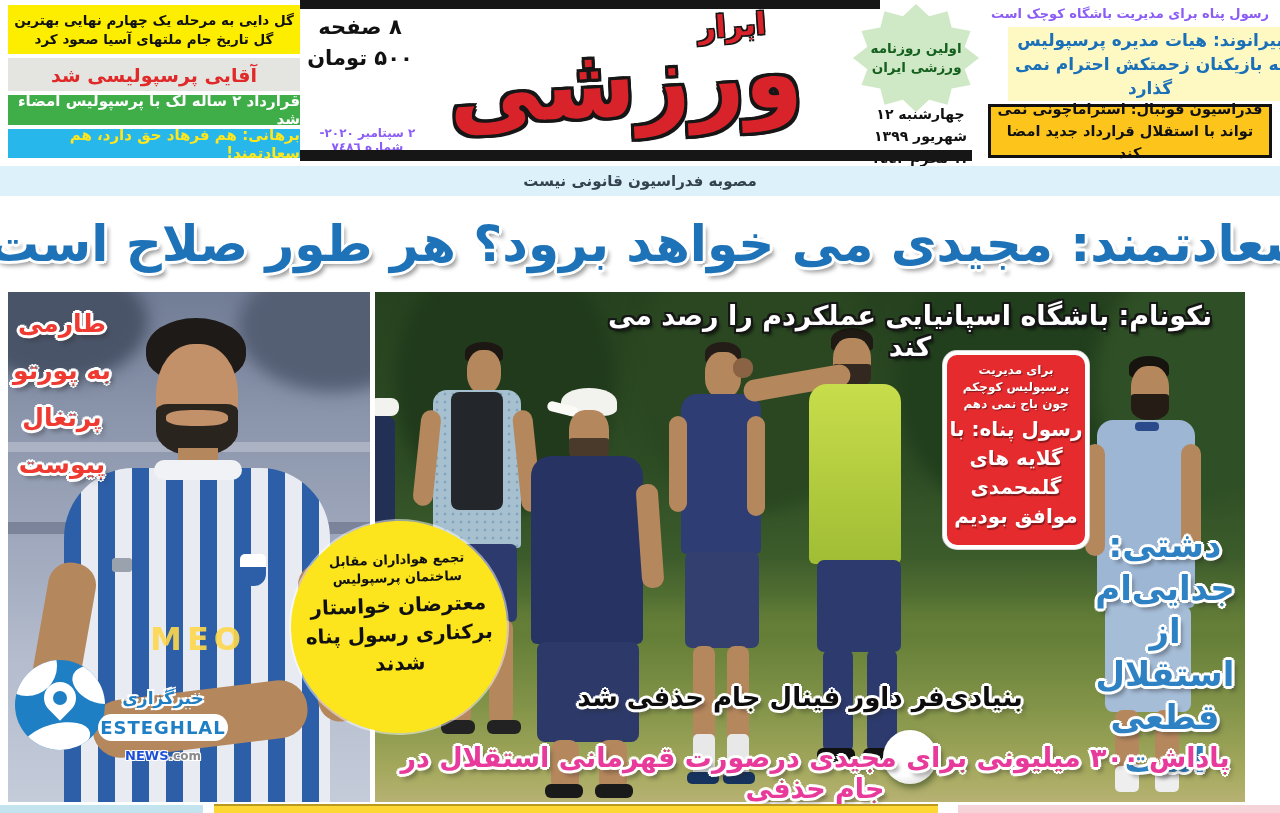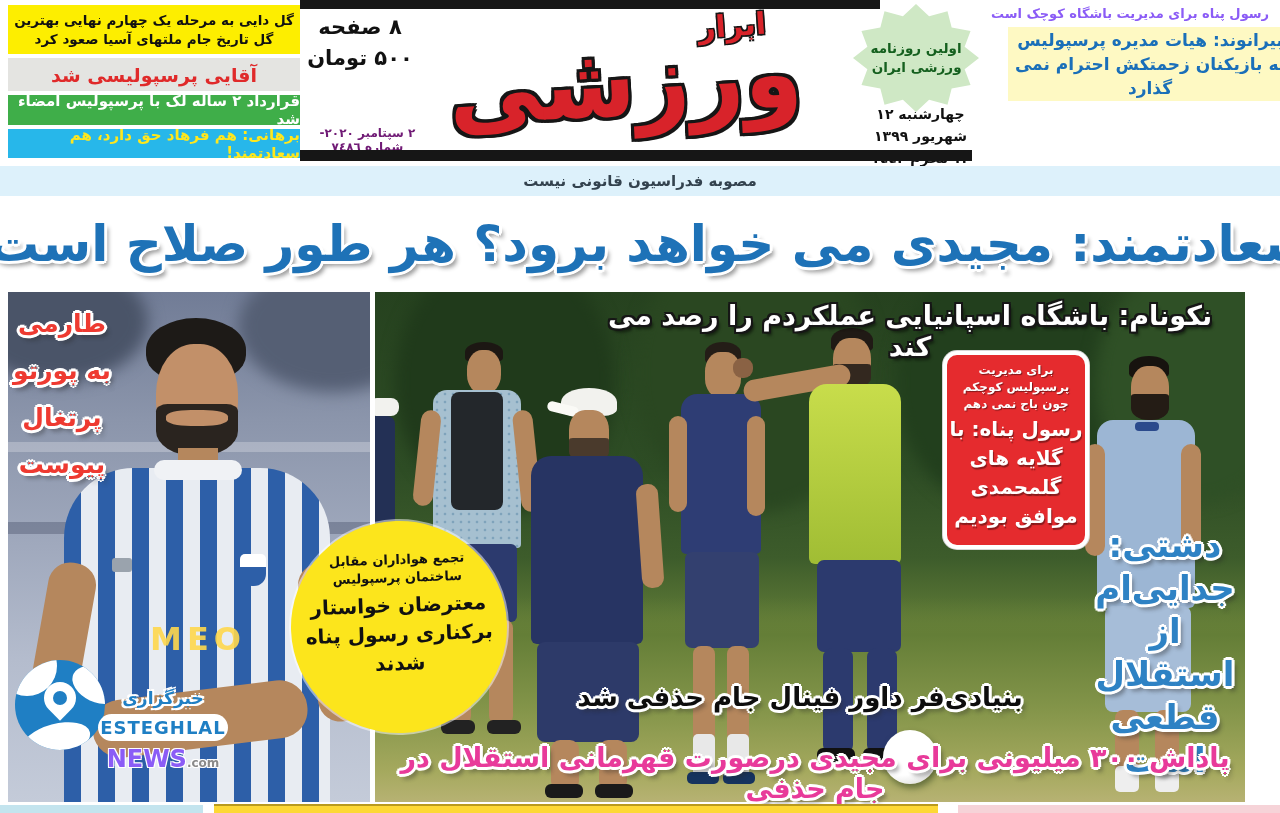--- a/index.html
+++ b/index.html
@@ -17,21 +17,21 @@
   .st-green{top:95px;height:30px;background:#3fae49;color:#fff;font-size:15px;font-weight:bold;}
   .st-cyan{top:129px;height:29px;background:#27b7ea;color:#ffe71c;font-size:15px;font-weight:bold;}
   
   .bar{background:#161616;}
   .pages{left:300px;top:12px;width:120px;color:#111;font-size:21px;font-weight:bold;text-align:center;line-height:31px;}
   .logo-small{left:672px;top:8px;width:120px;color:#d8232a;font-size:30px;font-weight:bold;text-align:center;
     text-shadow:-1.5px -1.5px 0 #161616,1.5px -1.5px 0 #161616,-1.5px 1.5px 0 #161616,1.5px 1.5px 0 #161616;transform:rotate(-4deg);}
   .logo-large{left:430px;top:26px;width:390px;color:#d8232a;font-size:94px;font-weight:bold;text-align:center;line-height:112px;
     text-shadow:-3px -3px 0 #161616,3px -3px 0 #161616,-3px 3px 0 #161616,3px 3px 0 #161616,0 -3px 0 #161616,0 3px 0 #161616,-3px 0 0 #161616,3px 0 0 #161616;
     transform:rotate(-3deg) scaleY(1.04);}
-  .issue-line{left:300px;top:126px;width:135px;font-size:12px;font-weight:bold;color:#701a75;text-align:center;}
+  .issue-line{left:300px;top:126px;width:135px;font-size:12px;font-weight:bold;color:#8b5cf6;text-align:center;}
   .date-lines{left:848px;top:103px;width:145px;font-size:14px;font-weight:bold;color:#111;text-align:center;line-height:22px;}
   .starburst{left:853px;top:4px;width:126px;height:108px;background:#cfe8c5;display:flex;align-items:center;justify-content:center;
     clip-path:polygon(100% 50%,88.6% 60.4%,93.3% 75%,78.3% 78.3%,75% 93.3%,60.4% 88.6%,50% 100%,39.6% 88.6%,25% 93.3%,21.7% 78.3%,6.7% 75%,11.4% 60.4%,0% 50%,11.4% 39.6%,6.7% 25%,21.7% 21.7%,25% 6.7%,39.6% 11.4%,50% 0%,60.4% 11.4%,75% 6.7%,78.3% 21.7%,93.3% 25%,88.6% 39.6%);}
   .starburst div{color:#15601f;font-size:13.5px;font-weight:bold;text-align:right;line-height:19px;}
   
   .tr-kicker{left:988px;top:6px;width:284px;font-size:13px;font-weight:bold;color:#8b5cf6;text-align:center;}
   .tr-blue{left:1008px;top:27px;width:284px;height:74px;background:#fef9c3;color:#1a6fb9;font-size:17px;line-height:24px;font-weight:bold;text-align:center;display:flex;align-items:center;justify-content:center;padding:0 4px;box-sizing:border-box;}
   .tr-yellow{left:988px;top:104px;width:284px;height:54px;background:#fdc51c;border:3px solid #111;box-sizing:border-box;color:#111;font-size:14.5px;line-height:22px;font-weight:bold;text-align:center;display:flex;align-items:center;justify-content:center;padding:0 4px;}
   .strip-note{left:0;top:166px;width:1280px;height:30px;background:#ddf1fb;color:#33424e;font-size:15px;font-weight:bold;display:flex;align-items:center;justify-content:center;}
   .headline{left:0;top:197px;width:1280px;height:93px;color:#1e72b7;font-size:50px;font-weight:bold;display:flex;align-items:center;justify-content:center;white-space:nowrap;}
@@ -61,21 +61,21 @@
   
   .wm-ball{left:15px;top:660px;width:90px;height:90px;border-radius:50%;background:#1f7fc4;overflow:hidden;}
   .wm-swirl{position:absolute;background:#fff;border-radius:50%;}
   .wm-pin{left:44px;top:682px;width:32px;height:32px;background:#fff;border-radius:50% 50% 50% 0;transform:rotate(-45deg);}
   .wm-pin-inner{left:9px;top:9px;width:14px;height:14px;background:#1f7fc4;border-radius:50%;position:absolute;}
   .wm-fa{left:98px;top:688px;width:130px;color:#1f7fc4;font-size:17px;font-weight:bold;text-align:center;
     text-shadow:-2px -2px 0 #fff,2px -2px 0 #fff,-2px 2px 0 #fff,2px 2px 0 #fff;}
   .wm-en{left:98px;top:714px;width:130px;height:27px;background:#fff;border-radius:14px;color:#1f7fc4;font-size:18px;font-weight:bold;text-align:center;line-height:27px;letter-spacing:1px;direction:ltr;}
   .wm-news{left:98px;top:745px;width:130px;text-align:center;direction:ltr;font-weight:bold;
     text-shadow:-1px -1px 0 #fff,1px -1px 0 #fff,-1px 1px 0 #fff,1px 1px 0 #fff;}
-  .wm-news .n{color:#8b5cf6;font-size:24px;}
+  .wm-news .n{color:#1d4ed8;font-size:13px;}
   .wm-news .c{color:#8a8a8a;font-size:12px;}
   
   .strip-teal{left:0;top:805px;width:203px;height:8px;background:#c3e4ee;}
   .strip-yellow{left:214px;top:804px;width:724px;height:9px;background:#fdd835;border-top:2px solid #b99a1e;box-sizing:border-box;}
   .strip-pink{left:958px;top:805px;width:322px;height:8px;background:#f6d3d8;}
 </style>
 </head>
 <body>
 
 <div id="page">
@@ -100,20 +100,21 @@
   <div class="abs bar" style="left:300px;top:150px;width:672px;height:11px;"></div>
   <div class="abs starburst">
     <div>
       <span>اولین روزنامه</span><br>
       <span>ورزشی ایران</span>
     </div>
   </div>
 
   <div class="abs tr-kicker">رسول پناه برای مدیریت باشگاه کوچک است</div>
   <div class="abs tr-blue">بیرانوند: هیات مدیره پرسپولیس به بازیکنان زحمتکش احترام نمی گذارد</div>
+  <div class="abs tr-yellow">فدراسیون فوتبال: استراماچونی نمی تواند با استقلال قرارداد جدید امضا کند</div>
 
   <div class="abs strip-note">مصوبه فدراسیون قانونی نیست</div>
 
   <div class="abs headline ow">سعادتمند: مجیدی می خواهد برود؟ هر طور صلاح است!</div>
 
   <div class="abs photo photo-left">
     <div class="rpart blob" style="left:-40px;top:-30px;width:180px;height:120px;background:#4a5468;"></div>
     <div class="rpart blob" style="left:230px;top:-30px;width:190px;height:130px;background:#555f74;"></div>
     <div class="rpart" style="left:0;top:150px;width:362px;height:10px;background:rgba(255,255,255,.25);"></div>
     <div class="rpart" style="left:0;top:230px;width:362px;height:12px;background:rgba(60,70,95,.35);"></div>

